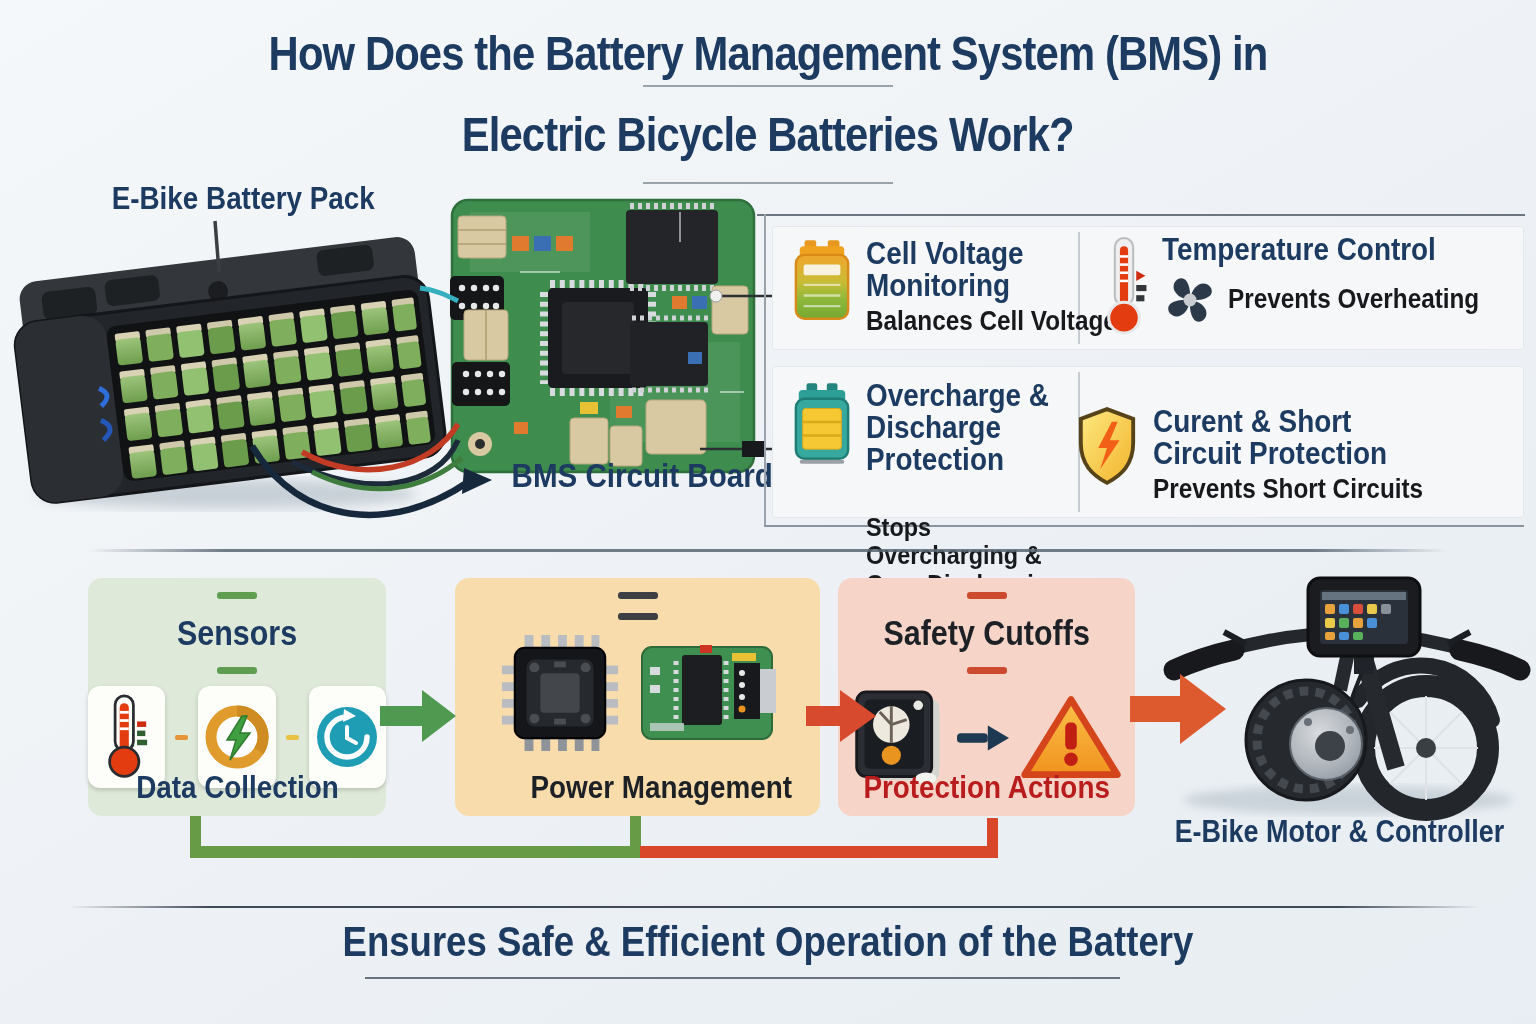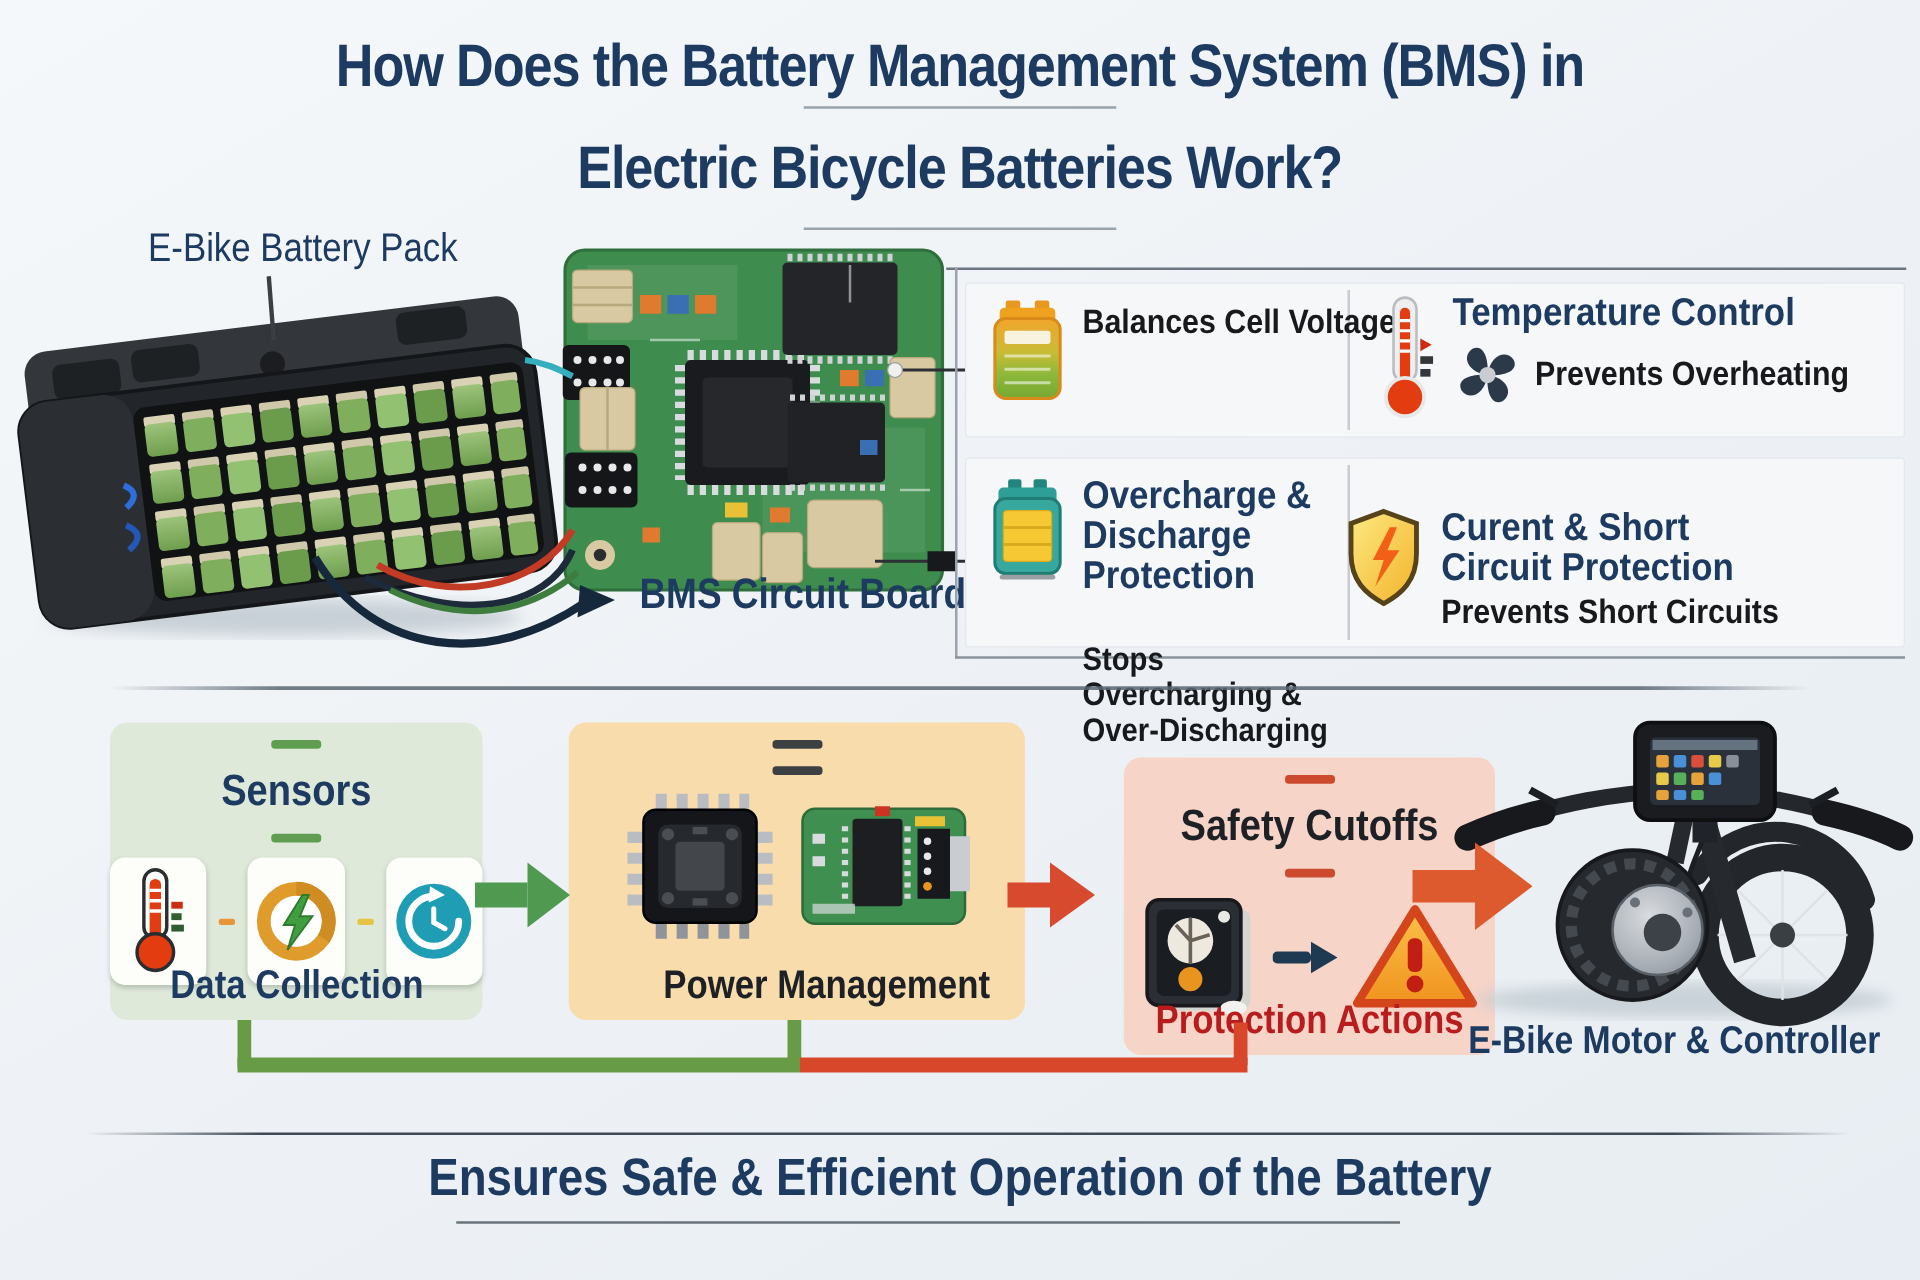--- a/index.html
+++ b/index.html
@@ -12,21 +12,21 @@
 
   
   .title-wrap { position:absolute; top:26px; left:0; width:100%; text-align:center; }
   .t-line1 { font-size:48px; font-weight:bold; letter-spacing:-1px; }
   .t-row2 { display:flex; align-items:center; justify-content:center; gap:20px; margin-top:4px;flex-direction:column; }
   .hline { width:250px; height:2px; background:#99a3ac; }
   .t-line2 { font-size:48px; font-weight:bold; letter-spacing:-1px; }
 
   
   .pack-label { position:absolute; left:92px; top:180px; width:300px; text-align:center;
-                font-size:32px; font-weight:normal; }
+                font-size:32px; font-weight:bold; }
   .board-label { position:absolute; left:492px; top:456px; font-size:34px; font-weight:bold; }
 
   
   .fp-topline { position:absolute; left:757px; top:214px; width:768px; height:2px; background:#6d7680; }
   .fp-leftline { position:absolute; left:764px; top:214px; width:2px; height:312px; background:#9aa3ab; }
   .fp-botline { position:absolute; left:764px; top:525px; width:760px; height:2px; background:#8b949c; }
   .fp-strip { position:absolute; left:772px; width:752px; background:#f5f7f8;
               border:1px solid #e4e8eb; border-radius:3px; }
   .fp-strip1 { top:226px; height:124px; }
   .fp-strip2 { top:366px; height:152px; }
@@ -40,21 +40,21 @@
   .temp-row { display:flex; align-items:center; gap:10px; margin-top:6px; }
 
   
   .mid-sep { position:absolute; left:88px; top:549px; width:1360px; height:3px;
     background:linear-gradient(90deg,rgba(120,132,142,0),rgba(90,102,114,.85) 10%,rgba(90,102,114,.85) 90%,rgba(120,132,142,0)); }
 
   
   .flow-box { position:absolute; top:578px; height:238px; border-radius:14px; }
   .fb-sensors { left:88px; width:298px; background:#dfe9da; }
   .fb-bms { left:455px; width:365px; background:#f8dcab; }
-  .fb-safety { left:899px; width:297px; background:#f6d4c8;margin-top:28px; }
+  .fb-safety { left:838px; width:297px; background:#f6d4c8; }
   .fb-head { display:flex; align-items:center; justify-content:center; gap:14px; margin-top:14px;flex-direction:column; }
   .dash { width:40px; height:7px; border-radius:3px; }
   .fb-title { font-size:35px; font-weight:bold; }
   .fb-icons { display:flex; align-items:center; justify-content:center; gap:10px; margin-top:12px; }
   .fb-caption { position:absolute; bottom:10px; left:0; width:100%; text-align:center;
                 font-size:32px; font-weight:bold; }
   .icon-card { width:84px; height:102px; background:#fdfdfa; border-radius:12px;
                box-shadow:0 2px 4px rgba(60,70,60,.25); display:flex; align-items:center; justify-content:center; }
   .tick { width:14px; height:5px; border-radius:2px; background:#e8953a; }
 
@@ -272,20 +272,21 @@
       <rect x="13" y="2" width="12" height="9" rx="2" fill="#e8971f"></rect>
       <rect x="37" y="2" width="12" height="9" rx="2" fill="#e8971f"></rect>
       <rect x="8" y="8" width="46" height="14" rx="4" fill="#efa21f"></rect>
       <rect x="4" y="17" width="54" height="66" rx="9" fill="url(#gbat)" stroke="#d88a1a" stroke-width="2.5"></rect>
       <rect x="12" y="27" width="38" height="11" rx="2" fill="#f7f3df"></rect>
       <line x1="12" y1="48" x2="50" y2="48" stroke="#fff" stroke-opacity=".55" stroke-width="2.5"></line>
       <line x1="12" y1="59" x2="50" y2="59" stroke="#fff" stroke-opacity=".55" stroke-width="2.5"></line>
       <line x1="12" y1="70" x2="50" y2="70" stroke="#fff" stroke-opacity=".55" stroke-width="2.5"></line>
     </svg>
     <div>
+      <div class="f-title" style="width:205px;"><span class="condL">Cell Voltage Monitoring</span></div>
       <div class="f-desc"><span class="condL">Balances Cell Voltages</span></div>
     </div>
   </div>
 
   <div class="feature" style="left:1100px; top:234px;">
     <svg width="48" height="102" viewBox="0 0 46 100">
       <rect x="14" y="4" width="18" height="66" rx="9" fill="#efefef" stroke="#b9bdc1" stroke-width="2"></rect>
       <rect x="19" y="12" width="8" height="58" rx="4" fill="#e23c10"></rect>
       <line x1="19" y1="22" x2="27" y2="22" stroke="#fff" stroke-width="2.5"></line>
       <line x1="19" y1="30" x2="27" y2="30" stroke="#fff" stroke-width="2.5"></line>

